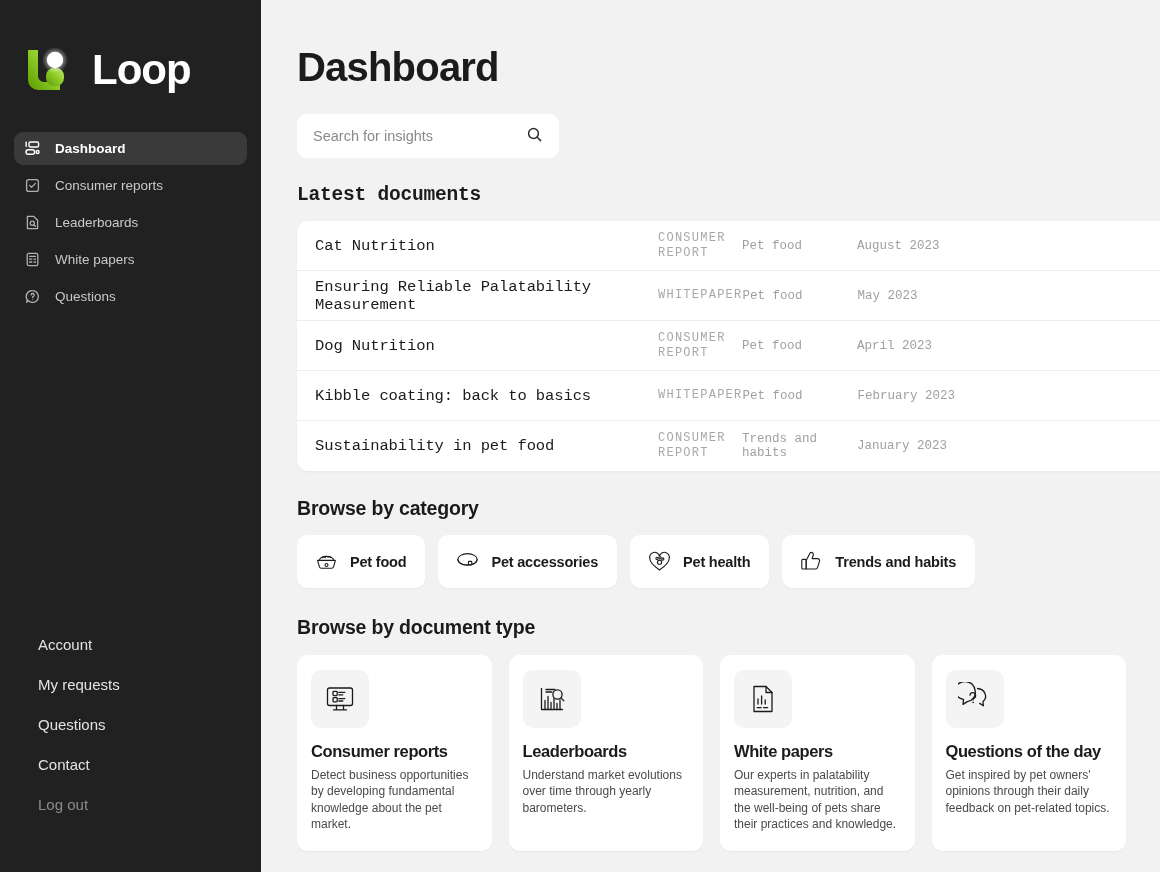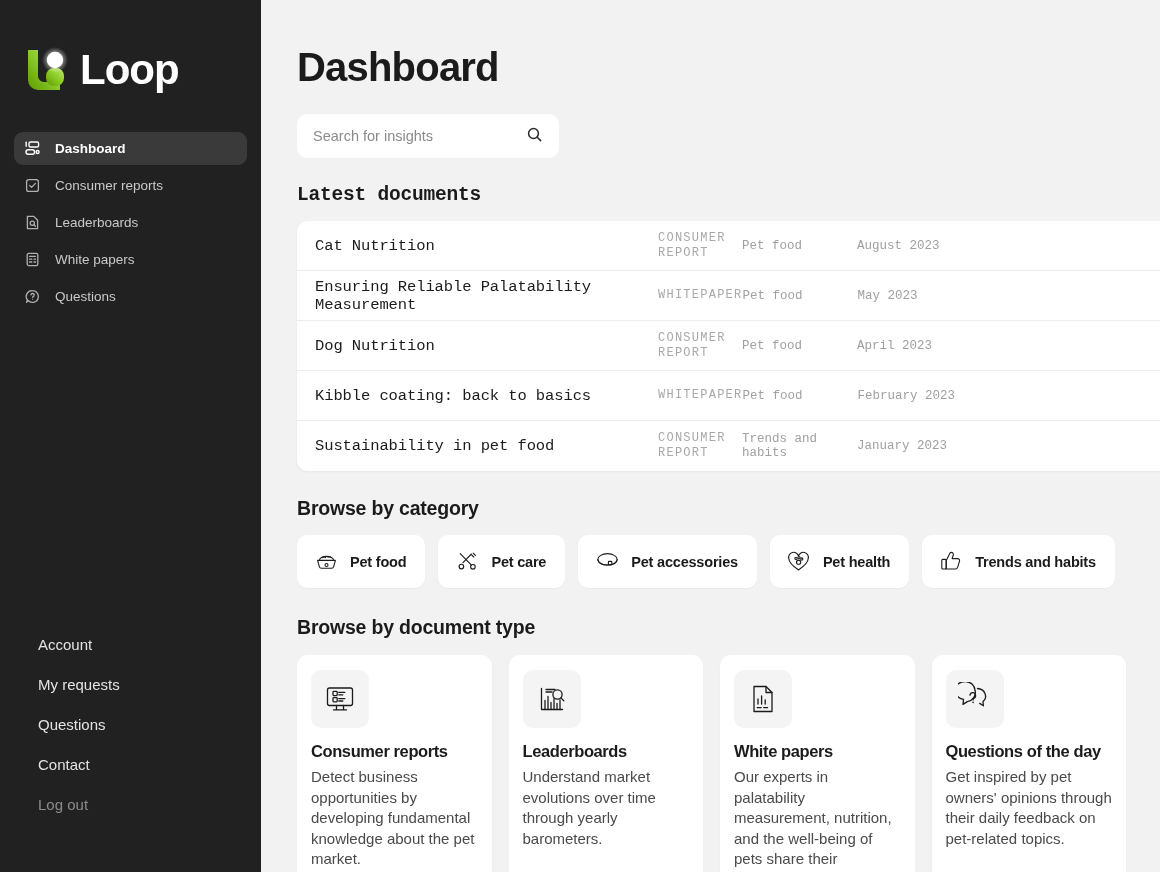--- a/index.html
+++ b/index.html
@@ -12,21 +12,21 @@
   .app { display: flex; width: 1160px; height: 872px; }
 
   
   .sidebar {
     width: 261px; min-width: 261px; height: 872px;
     background: #212121;
     display: flex; flex-direction: column;
     position: relative;
   }
   .logo-row {
-    display: flex; align-items: center; gap: 10px;
+    display: flex; align-items: center; gap: 22px;
     margin: 46px 0 0 24px;
   }
   .logo-mark { width: 46px; height: 48px; position: relative; }
   .logo-text {
     color: #ffffff; font-size: 42px; font-weight: 700;
     letter-spacing: -1px; line-height: 1;
   }
   .nav { margin-top: 38px; display: flex; flex-direction: column; gap: 4px; padding: 0 14px; }
   .nav-item {
     display: flex; align-items: center; gap: 14px;
@@ -121,21 +121,21 @@
   }
   .type-icon-box {
     width: 58px; height: 58px; border-radius: 10px; background: #f4f4f4;
     display: flex; align-items: center; justify-content: center;
   }
   .type-card h3 {
     margin-top: 14px; font-size: 16.5px; font-weight: 700;
     color: #1b1b1b; letter-spacing: -0.4px; white-space: nowrap;
   }
   .type-card p {
-    margin-top: 6px; font-size: 15px; line-height: 1.37; color: #4a4a4a;
+    margin-top: 6px; font-size: 12px; line-height: 1.37; color: #4a4a4a;
   }
 
   svg.ln { fill: none; stroke: #1b1b1b; stroke-width: 1.4; stroke-linecap: round; stroke-linejoin: round; }
   svg.nv { fill: none; stroke: #b0b0b0; stroke-width: 1.3; stroke-linecap: round; stroke-linejoin: round; }
 </style>
 </head>
 <body>
 
 <div class="app">
 
@@ -329,32 +329,20 @@
             <svg class="ln" width="25" height="25" viewBox="0 0 25 25" style="stroke-width:1.1">
               <path d="M3.6 11.4 h17.8 l-1.8 6.4 a2 2 0 0 1 -1.9 1.4 h-10.4 a2 2 0 0 1 -1.9 -1.4 Z"></path>
               <path d="M5.4 11.4 a7.1 4 0 0 1 14.2 0"></path>
               <circle cx="12.5" cy="16" r="1.5"></circle>
               <path d="M8.4 8.6 q1.6 -1.4 3.2 0 M14 8.2 q1.4 -1.2 2.6 0"></path>
             </svg>
           </span>
           <span class="lbl">Pet food</span>
         </div>
 
-        <div class="chip">
-          <span class="ico">
-            <svg class="ln" width="25" height="25" viewBox="0 0 25 25" style="stroke-width:1.1">
-              <path d="M5.2 4.6 L16.4 16.2"></path>
-                <path d="M16.4 5 L8 13.6"></path>
-              <circle cx="6.4" cy="17.6" r="2.3"></circle>
-                <circle cx="17.9" cy="17.8" r="2.3"></circle>
-              <path d="M18.2 4.2 L20.4 6.4 M16.6 5.8 L18.8 8"></path>
-            </svg>
-          </span>
-          <span class="lbl">Pet care</span>
-        </div>
 
         <div class="chip">
           <span class="ico">
             <svg class="ln" width="25" height="25" viewBox="0 0 25 25" style="stroke-width:1.1">
               <path d="M2.8 10.6 a9.7 6 0 0 1 19.4 0 a9.7 5.4 0 0 1 -19.4 0 Z"></path>
               <path d="M2.8 10.6 a9.7 5.4 0 0 0 19.4 0"></path>
               <rect x="13.4" y="12.4" width="3.4" height="3.4" rx="0.8"></rect>
             </svg>
           </span>
           <span class="lbl">Pet accessories</span>

